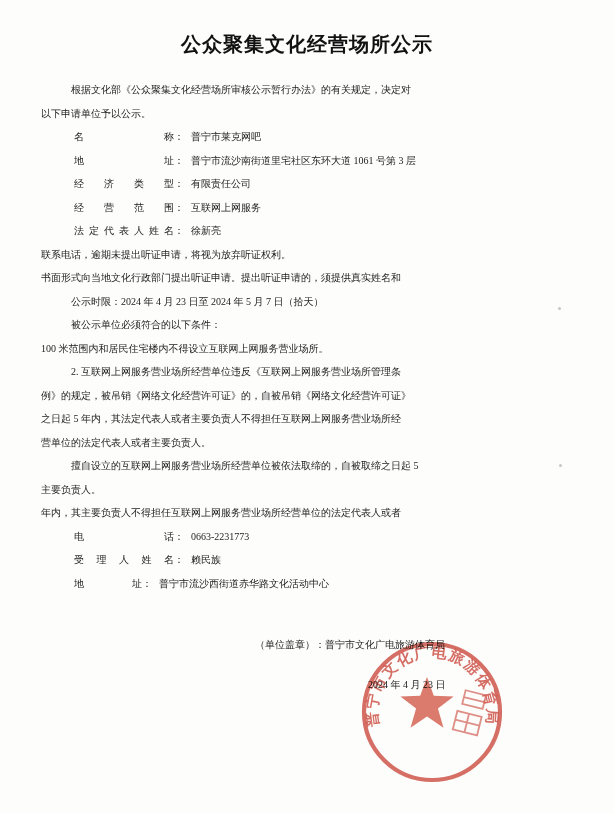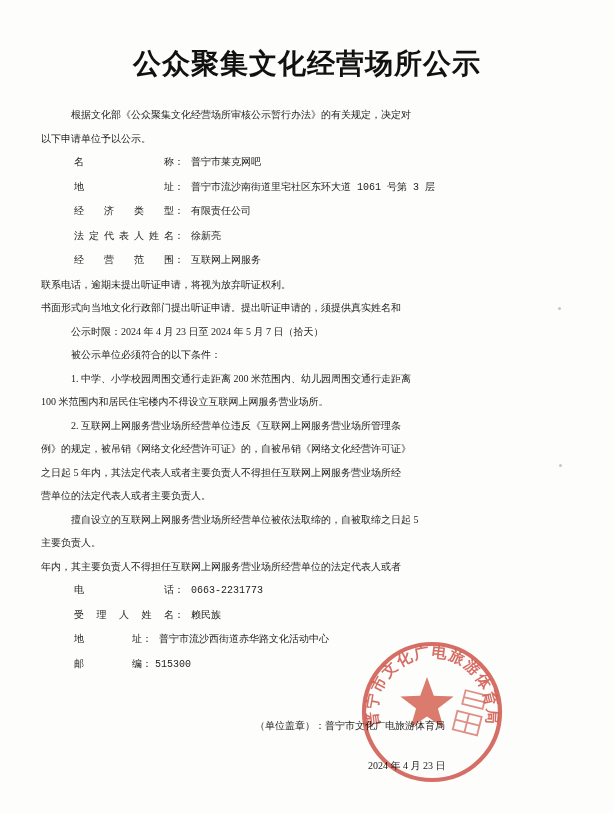--- a/index.html
+++ b/index.html
@@ -3,40 +3,40 @@
 <meta charset="utf-8">
 <style>
   html,body { margin:0; padding:0; background:#ffffff; }
   .page {
     position:relative; width:614px; height:813px;
     background:#fdfdfc; overflow:hidden;
     font-family:"Liberation Serif","DejaVu Serif",serif;
     color:#1c1c1c;
   }
   .title {
-    padding-top:45px; text-align:center;
+    padding-top:31px; text-align:center;
     font-family:"Liberation Sans","DejaVu Sans",sans-serif;
-    font-weight:700; font-size:28px; letter-spacing:1px; color:#111;
+    font-weight:700; font-size:20px; letter-spacing:1px; color:#111;
   }
   .content {
     position:relative; z-index:2;
     margin-top:20px; padding:0 41px;
     font-size:10px; line-height:23.5px;
   }
   .ln { white-space:nowrap; }
   .ind { padding-left:30px; }
   .frow { white-space:nowrap; padding-left:33px; }
   .flabel {
     display:inline-block; vertical-align:top;
     text-align:justify; text-align-last:justify;
   }
   .flabel.w7 { width:100px; }
   .flabel.w2 { width:68px; }
   .fcolon { display:inline-block; }
-  .fvalue { padding-left:7px;font-family:Liberation Mono, monospace; }
+  .fvalue { padding-left:7px; }
   .fvalue.tight { padding-left:3px; }
   .stamp-line { margin-top:38px; padding-left:214px; white-space:nowrap; }
   .date-line  { margin-top:16px; padding-left:327px; white-space:nowrap; }
   .seal {
     position:absolute; left:356px; top:636px; width:152px; height:152px;
     z-index:3; mix-blend-mode:multiply; pointer-events:none; opacity:0.92;
   }
   .speck { position:absolute; width:3px; height:3px; border-radius:50%;
     background:#9a9a9a; opacity:.55; z-index:1; }
 </style>
@@ -55,55 +55,51 @@
     <div class="frow">
       <span class="flabel w7">名称</span><span class="fcolon">：</span><span class="fvalue">普宁市莱克网吧</span>
     </div>
     <div class="frow">
       <span class="flabel w7">地址</span><span class="fcolon">：</span><span class="fvalue">普宁市流沙南街道里宅社区东环大道 1061 号第 3 层</span>
     </div>
     <div class="frow">
       <span class="flabel w7">经济类型</span><span class="fcolon">：</span><span class="fvalue">有限责任公司</span>
     </div>
     <div class="frow">
-      <span class="flabel w7">法定代表人姓名</span><span class="fcolon">：</span><span class="fvalue">徐新亮</span>
+      <span class="flabel w7">经营范围</span><span class="fcolon">：</span><span class="fvalue">互联网上网服务</span>
     </div>
     <div class="frow">
-      <span class="flabel w7">经营范围</span><span class="fcolon">：</span><span class="fvalue">互联网上网服务</span>
+      <span class="flabel w7">法定代表人姓名</span><span class="fcolon">：</span><span class="fvalue">徐新亮</span>
     </div>
 
     <div class="ln">联系电话，逾期未提出听证申请，将视为放弃听证权利。</div>
     <div class="ln">书面形式向当地文化行政部门提出听证申请。提出听证申请的，须提供真实姓名和</div>
 
     <div class="ln ind">公示时限：2024 年 4 月 23 日至 2024 年 5 月 7 日（拾天）</div>
     <div class="ln ind">被公示单位必须符合的以下条件：</div>
 
-    <div class="ln ind">1. 中学、小学校园周围交通行走距离 200 米范围内、幼儿园周围交通行走距离</div>
     <div class="ln">100 米范围内和居民住宅楼内不得设立互联网上网服务营业场所。</div>
 
     <div class="ln ind">2. 互联网上网服务营业场所经营单位违反《互联网上网服务营业场所管理条</div>
     <div class="ln">例》的规定，被吊销《网络文化经营许可证》的，自被吊销《网络文化经营许可证》</div>
     <div class="ln">之日起 5 年内，其法定代表人或者主要负责人不得担任互联网上网服务营业场所经</div>
     <div class="ln">营单位的法定代表人或者主要负责人。</div>
 
     <div class="ln ind">擅自设立的互联网上网服务营业场所经营单位被依法取缔的，自被取缔之日起 5</div>
     <div class="ln">主要负责人。</div>
     <div class="ln">年内，其主要负责人不得担任互联网上网服务营业场所经营单位的法定代表人或者</div>
 
     <div class="frow">
       <span class="flabel w7">电话</span><span class="fcolon">：</span><span class="fvalue">0663-2231773</span>
     </div>
     <div class="frow">
       <span class="flabel w7">受理人姓名</span><span class="fcolon">：</span><span class="fvalue">赖民族</span>
     </div>
     <div class="frow">
       <span class="flabel w2">地址</span><span class="fcolon">：</span><span class="fvalue">普宁市流沙西街道赤华路文化活动中心</span>
-    </div>
-    <div class="frow">
-      <span class="flabel w2">邮编</span><span class="fcolon">：</span><span class="fvalue tight">515300</span>
     </div>
 
     <div class="stamp-line">
       <span>（单位盖章）：</span><span>普宁市文化广电旅游体育局</span>
     </div>
     <div class="date-line">2024 年 4 月  23 日</div>
 
   </div>
 
   <svg class="seal" viewBox="0 0 152 152" xmlns="http://www.w3.org/2000/svg">

